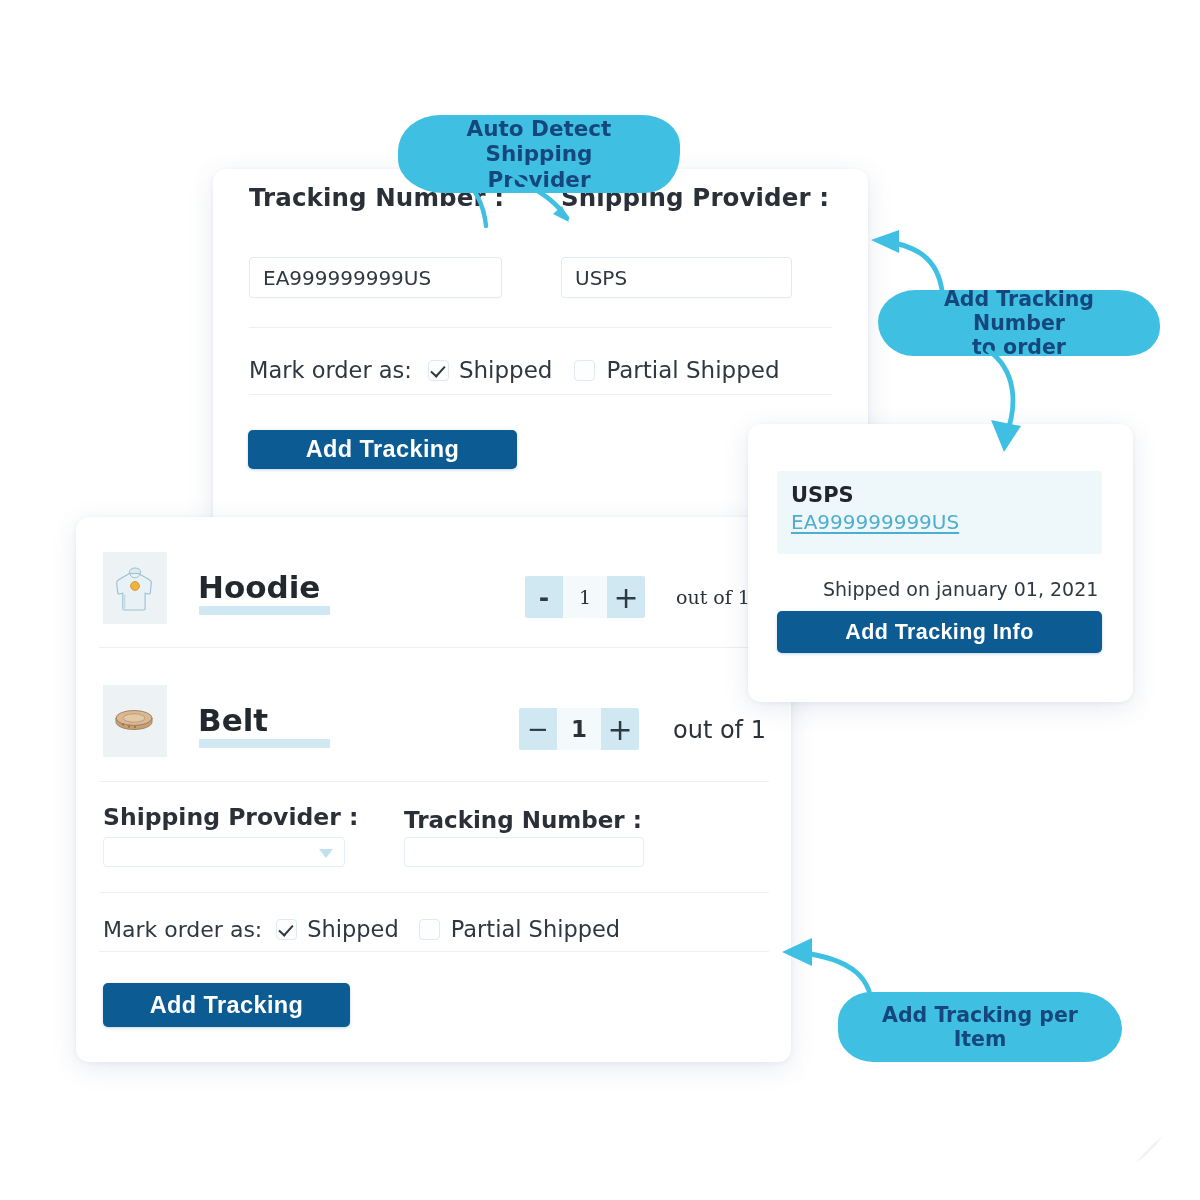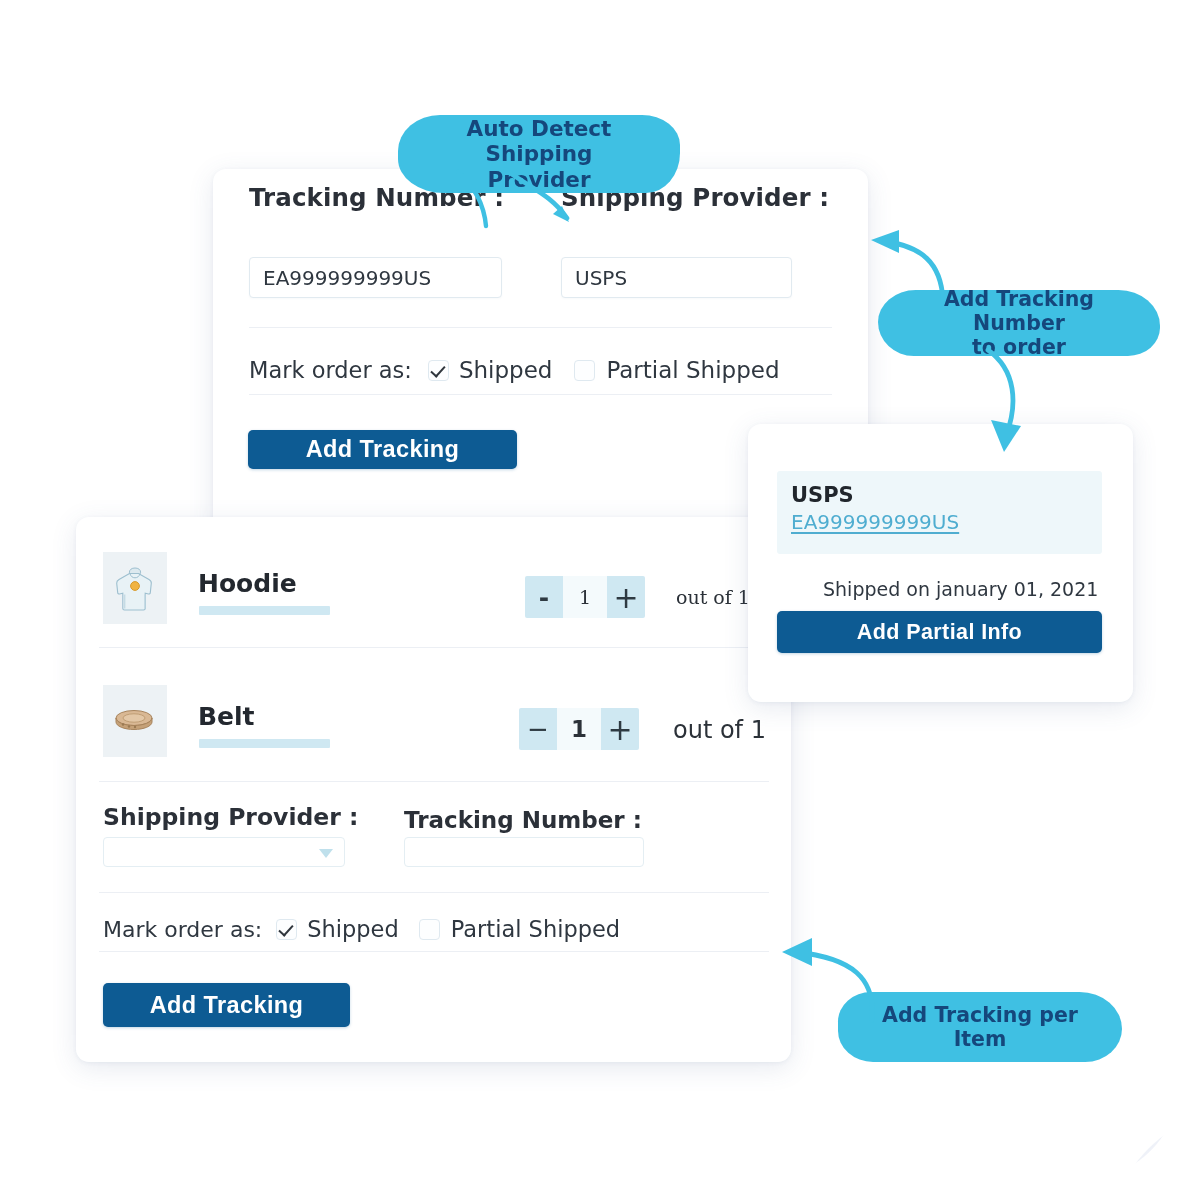--- a/index.html
+++ b/index.html
@@ -194,21 +194,21 @@
     height: 72px;
     background: #edf2f5;
     display: flex;
     align-items: center;
     justify-content: center;
   }
   .prod-name {
     position: absolute;
     left: 122px;
     top: 37px;
-    font-size: 25px;
+    font-size: 31px;
     font-weight: 700;
     color: #23282f;
   }
   .prod-meta-bar {
     position: absolute;
     left: 123px;
     top: 74px;
     width: 131px;
     height: 9px;
     background: #cfe8f2;
@@ -456,21 +456,21 @@
 
     <button class="btn-primary" id="btn-add-tracking-bottom">Add Tracking</button>
   </div>
 
   <div class="card" id="card-right">
     <div id="track-box">
       <div id="track-carrier">USPS</div>
       <a id="track-number" href="#">EA999999999US</a>
     </div>
     <div id="shipped-on">Shipped on january 01, 2021</div>
-    <button class="btn-primary" id="btn-add-tracking-info">Add Partial Info</button>
+    <button class="btn-primary" id="btn-add-tracking-info">Add Tracking Info</button>
   </div>
 
   <div class="callout" id="callout-auto">
     <span>
       <span>Auto Detect Shipping</span>
       <span>Provider</span>
     </span>
   </div>
 
   <div class="callout" id="callout-add-num">

